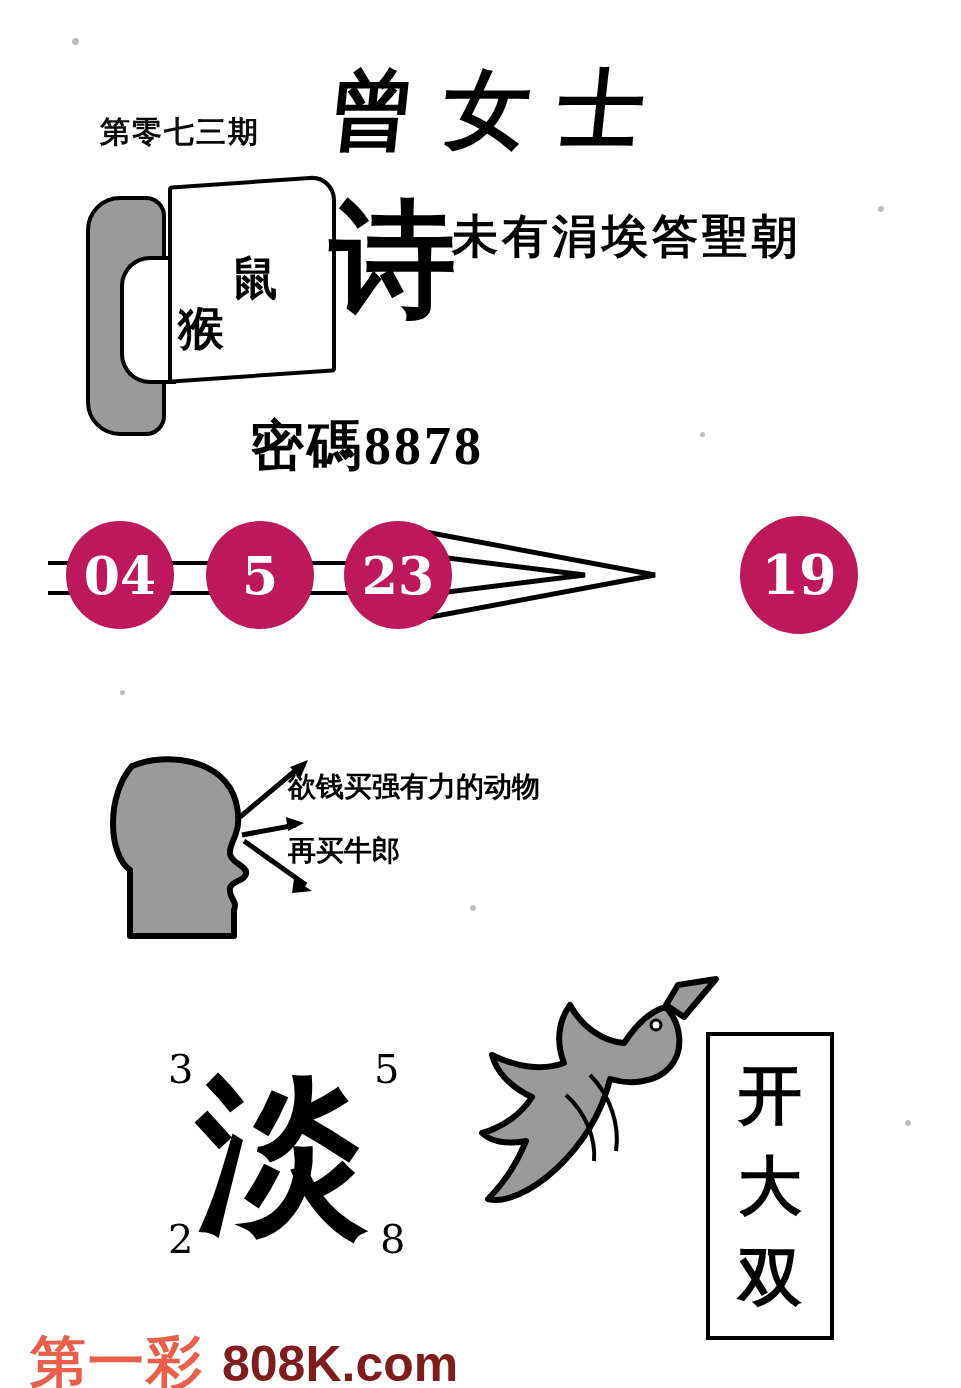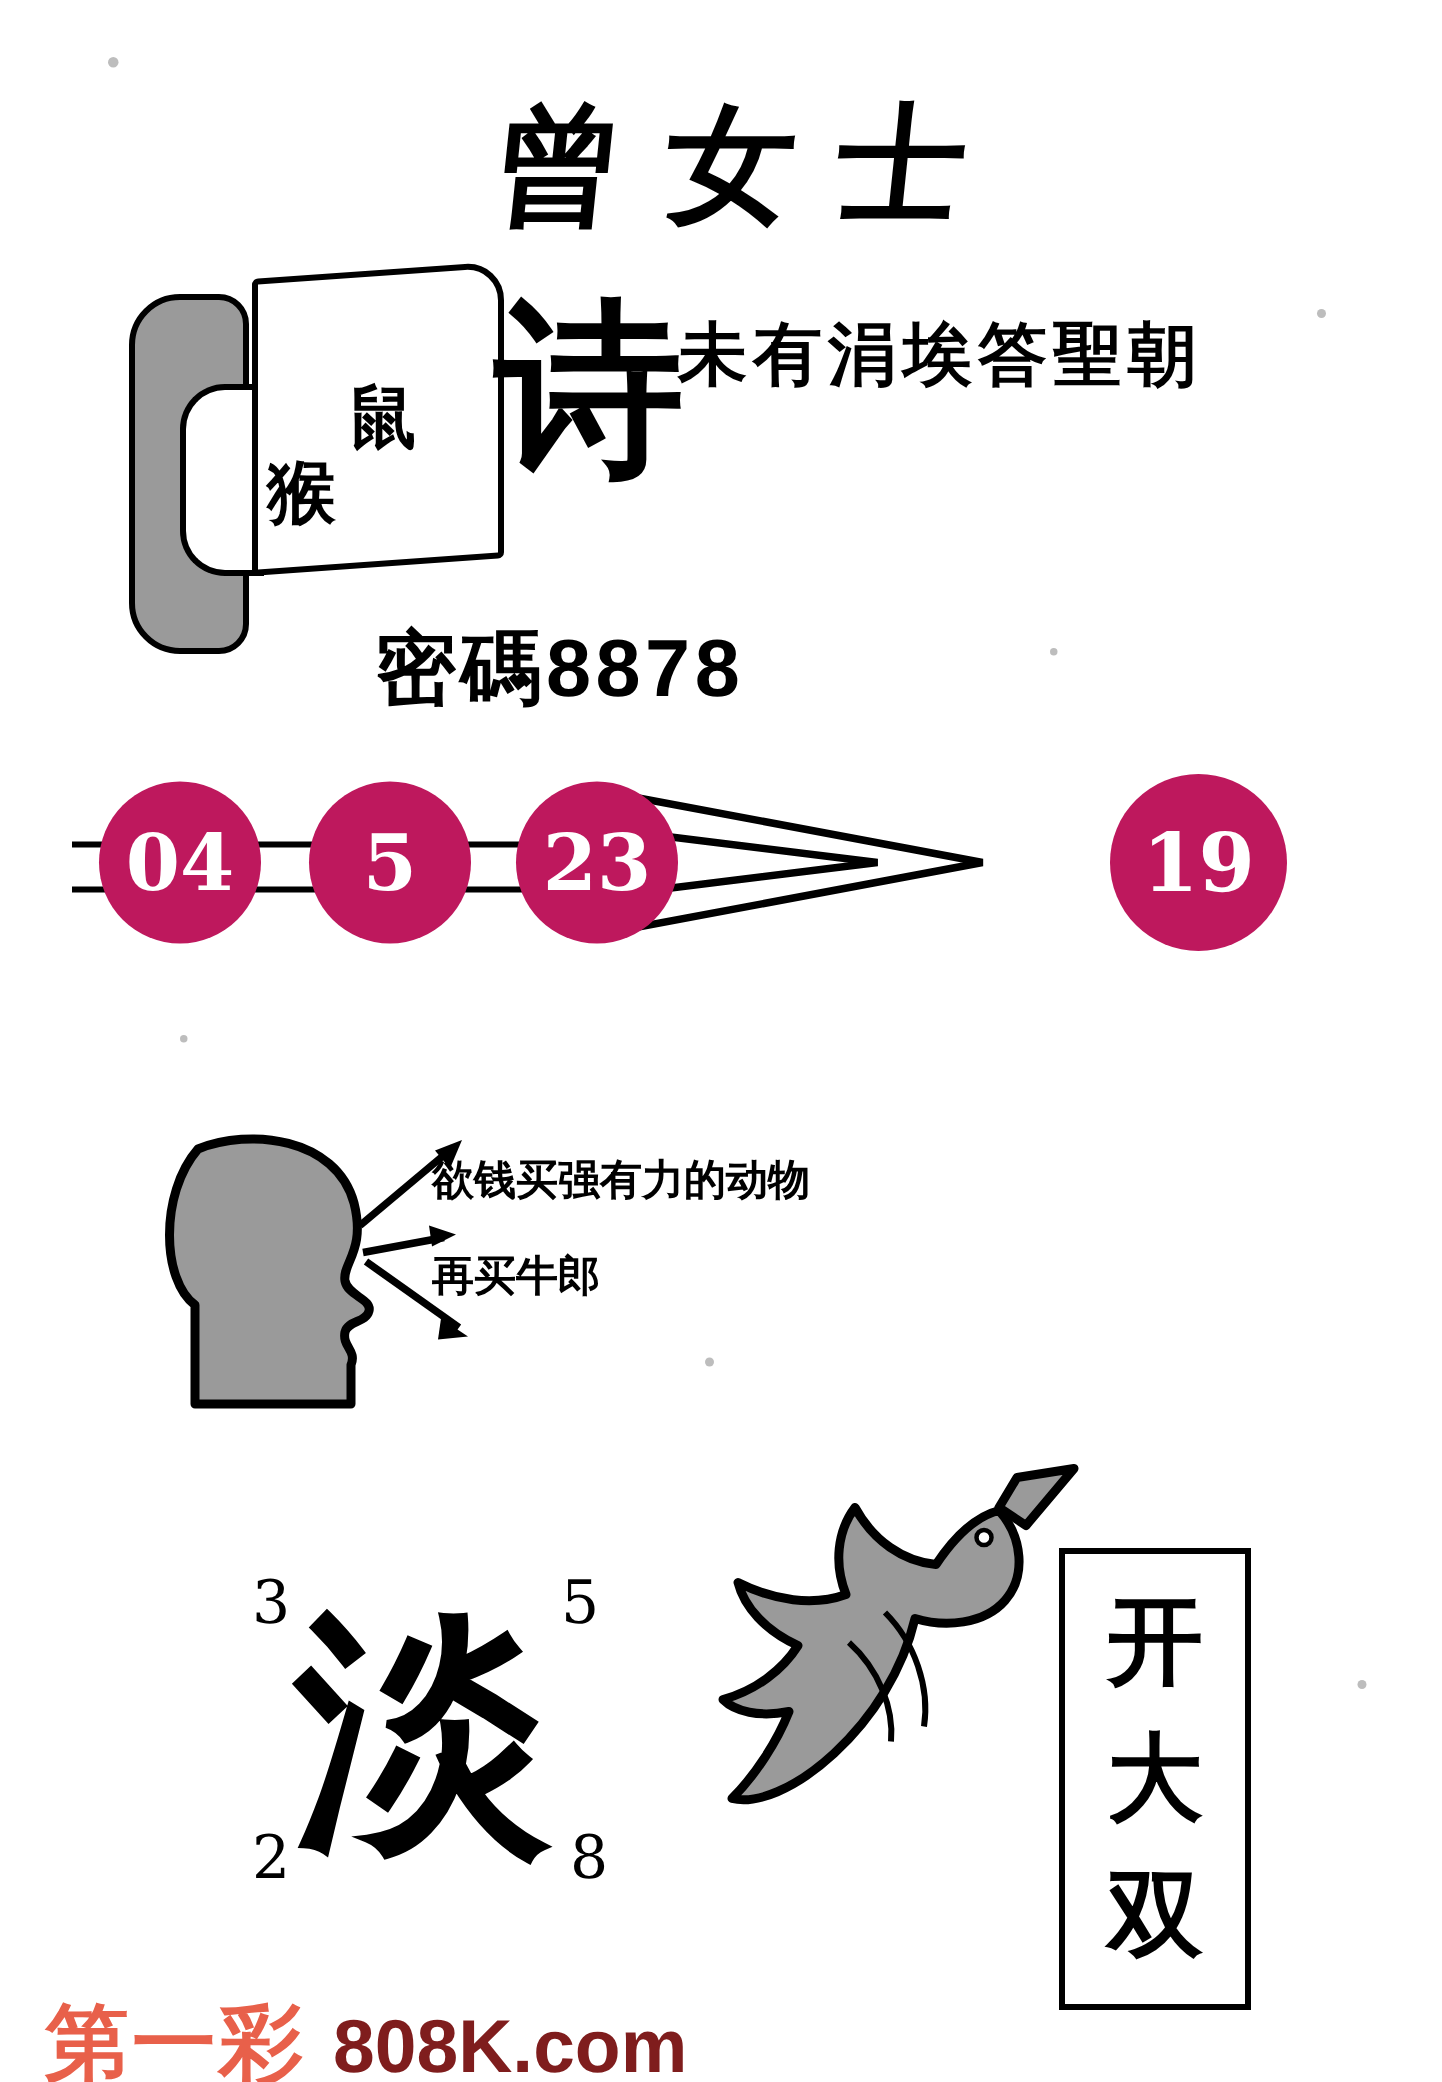--- a/index.html
+++ b/index.html
@@ -118,21 +118,21 @@
     letter-spacing: 4px;
     color: #000;
     line-height: 1.6;
     white-space: nowrap;
   }
 
   .password {
     position: absolute;
     left: 250px;
     top: 410px;
-    font-family: Liberation Sans, sans-serif;
+    font-family: Liberation Serif, serif;
     font-size: 54px;
     font-weight: 700;
     letter-spacing: 3px;
     color: #000;
     white-space: nowrap;
   }
 
   
   .ball {
     position: absolute;
@@ -300,20 +300,21 @@
 
 <div id="page">
 
   <div class="speck" style="left:72px;top:38px;width:7px;height:7px;"></div>
   <div class="speck" style="left:878px;top:206px;width:6px;height:6px;"></div>
   <div class="speck" style="left:700px;top:432px;width:5px;height:5px;"></div>
   <div class="speck" style="left:120px;top:690px;width:5px;height:5px;"></div>
   <div class="speck" style="left:470px;top:905px;width:6px;height:6px;"></div>
   <div class="speck" style="left:905px;top:1120px;width:6px;height:6px;"></div>
 
+  <div class="issue-label">第零七三期</div>
   <div class="brand-title">曾女士</div>
 
   <div class="phone-icon">
     <div class="handset"></div>
   </div>
 
   <div class="speech-box"></div>
   <div class="zodiac rat">鼠</div>
   <div class="zodiac monkey">猴</div>
 

